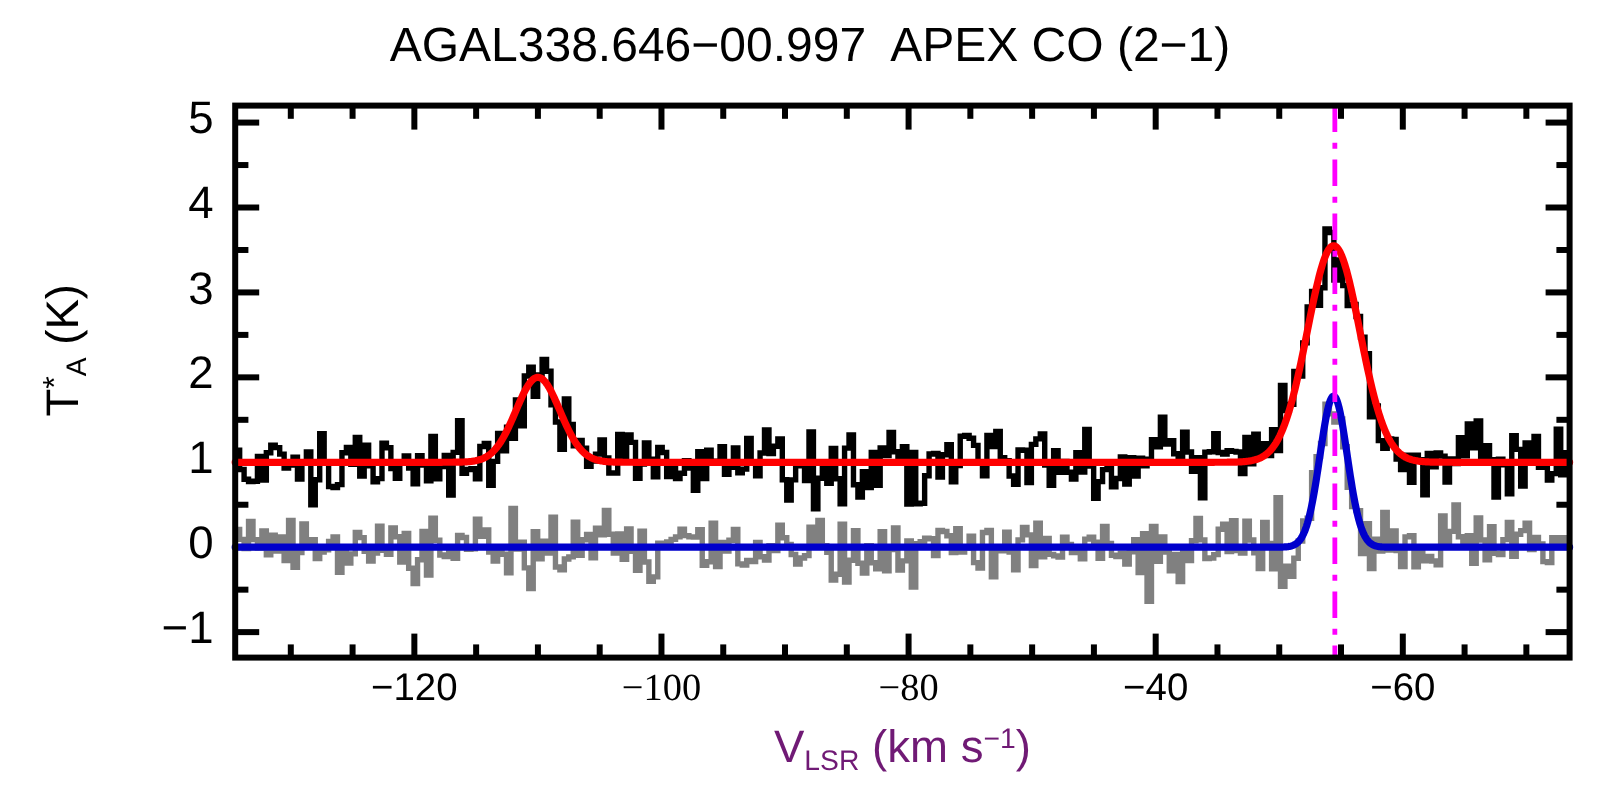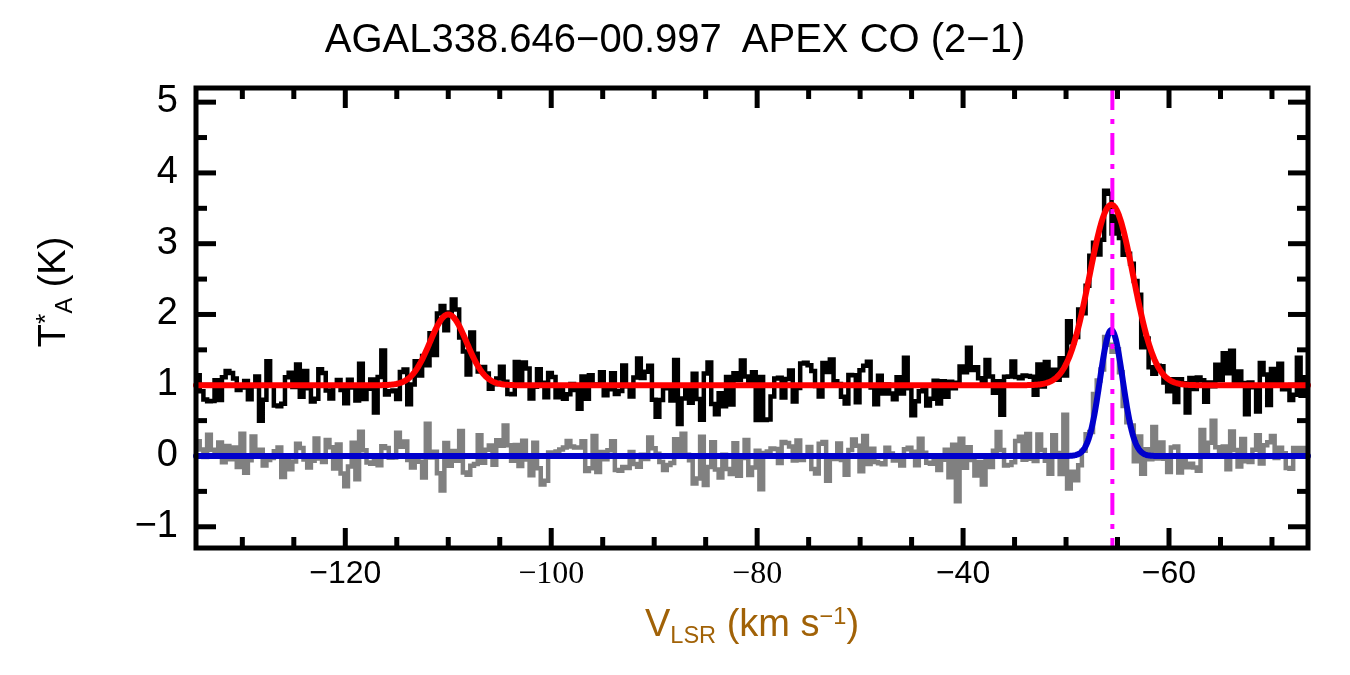--- a/index.html
+++ b/index.html
@@ -43,21 +43,21 @@
     color: #000000;
     white-space: nowrap;
   }
   #xlabel {
     position: absolute;
     left: 196px;
     top: 602px;
     width: 1112px;
     text-align: center;
     font-size: 38px;
-    color: #a16207;
+    color: #701a75;
     white-space: nowrap;
   }
   .sub {
     font-size: 0.62em;
     vertical-align: -0.28em;
   }
   .sup {
     font-size: 0.62em;
     vertical-align: 0.50em;
   }

